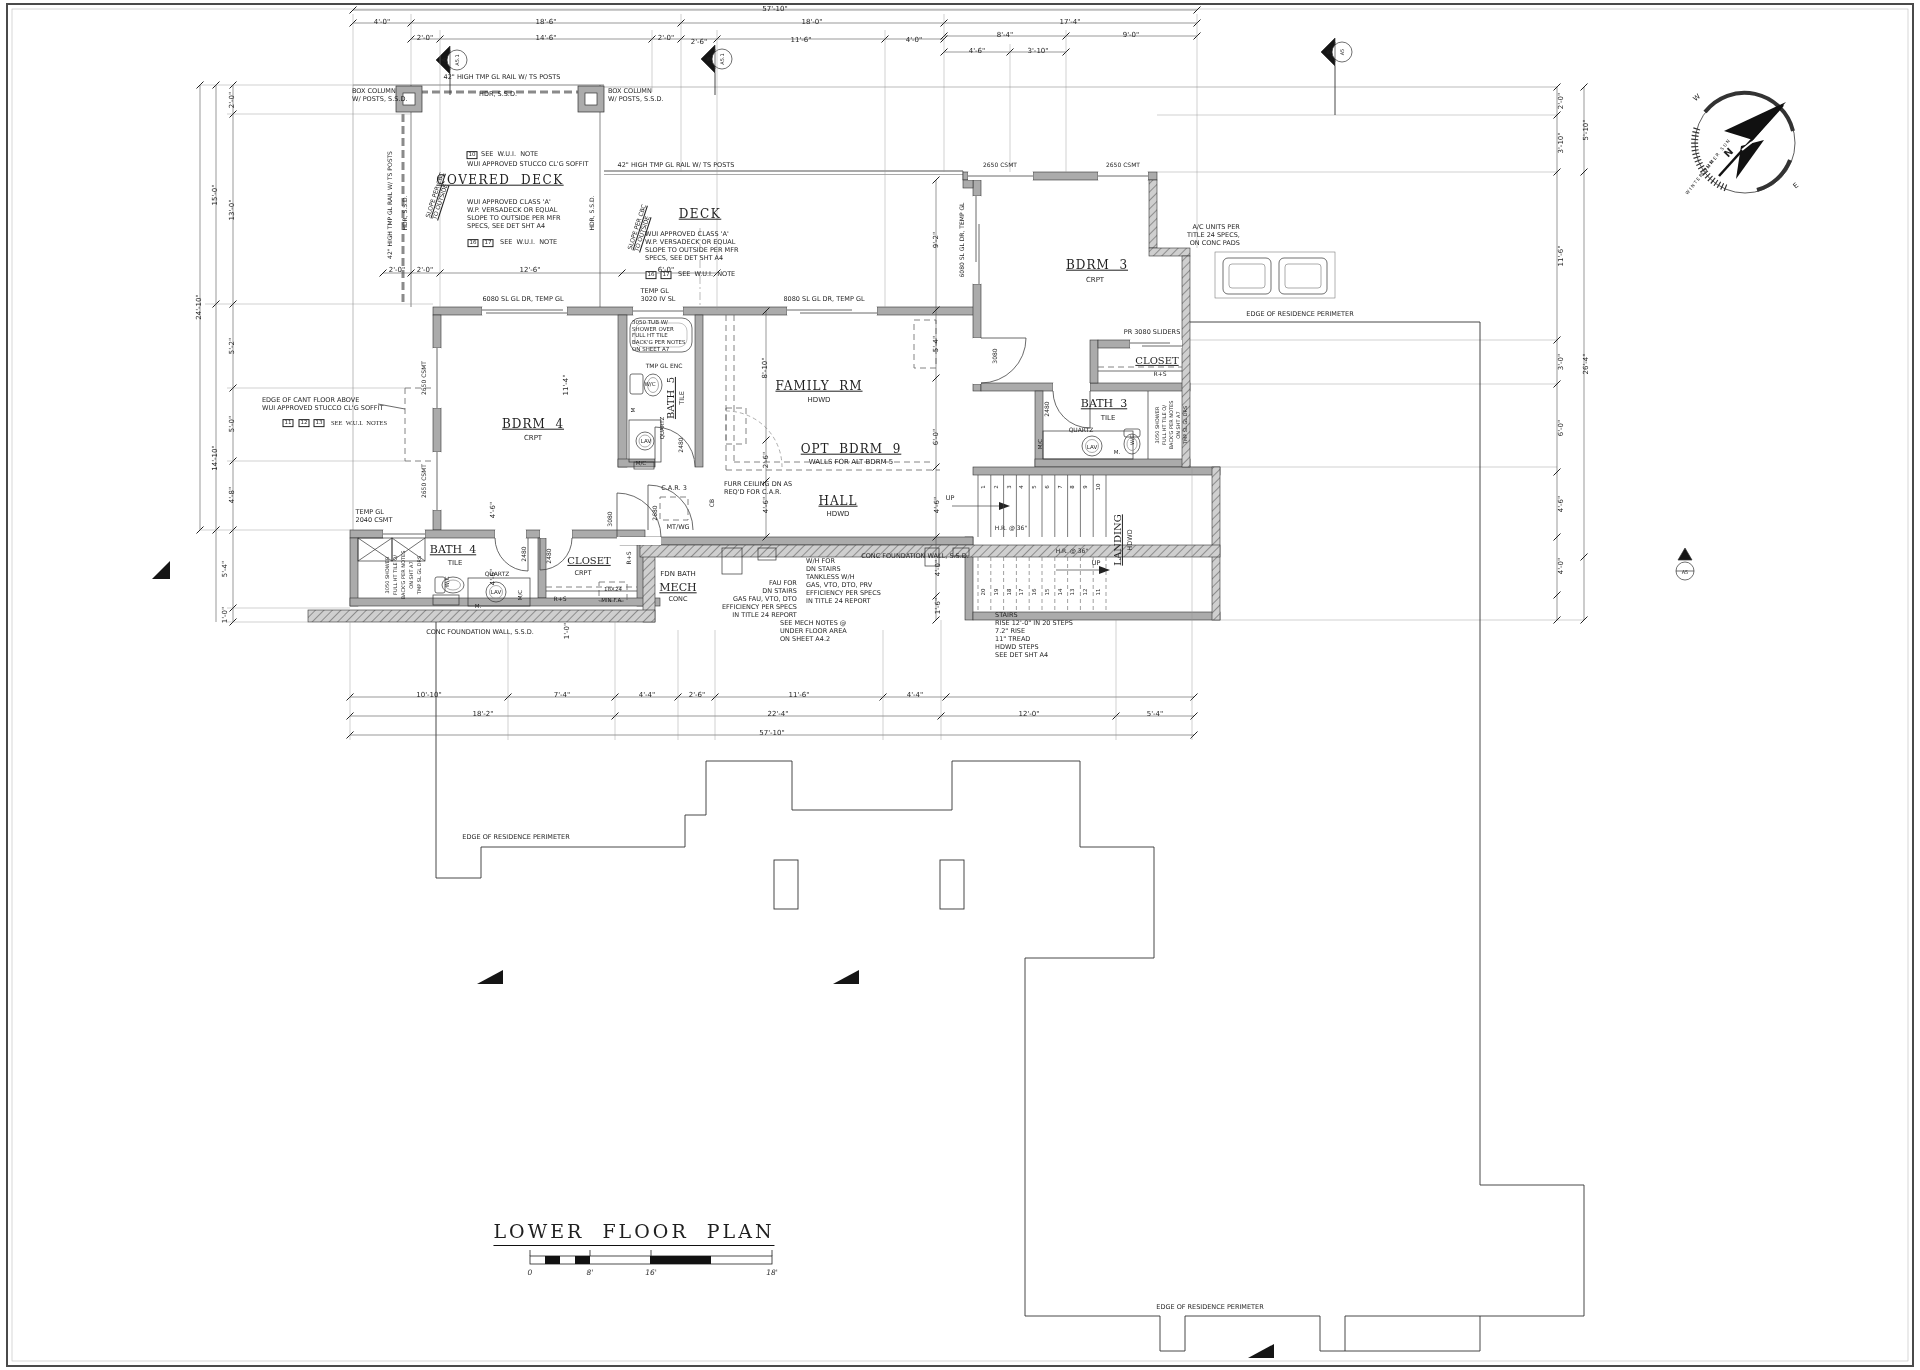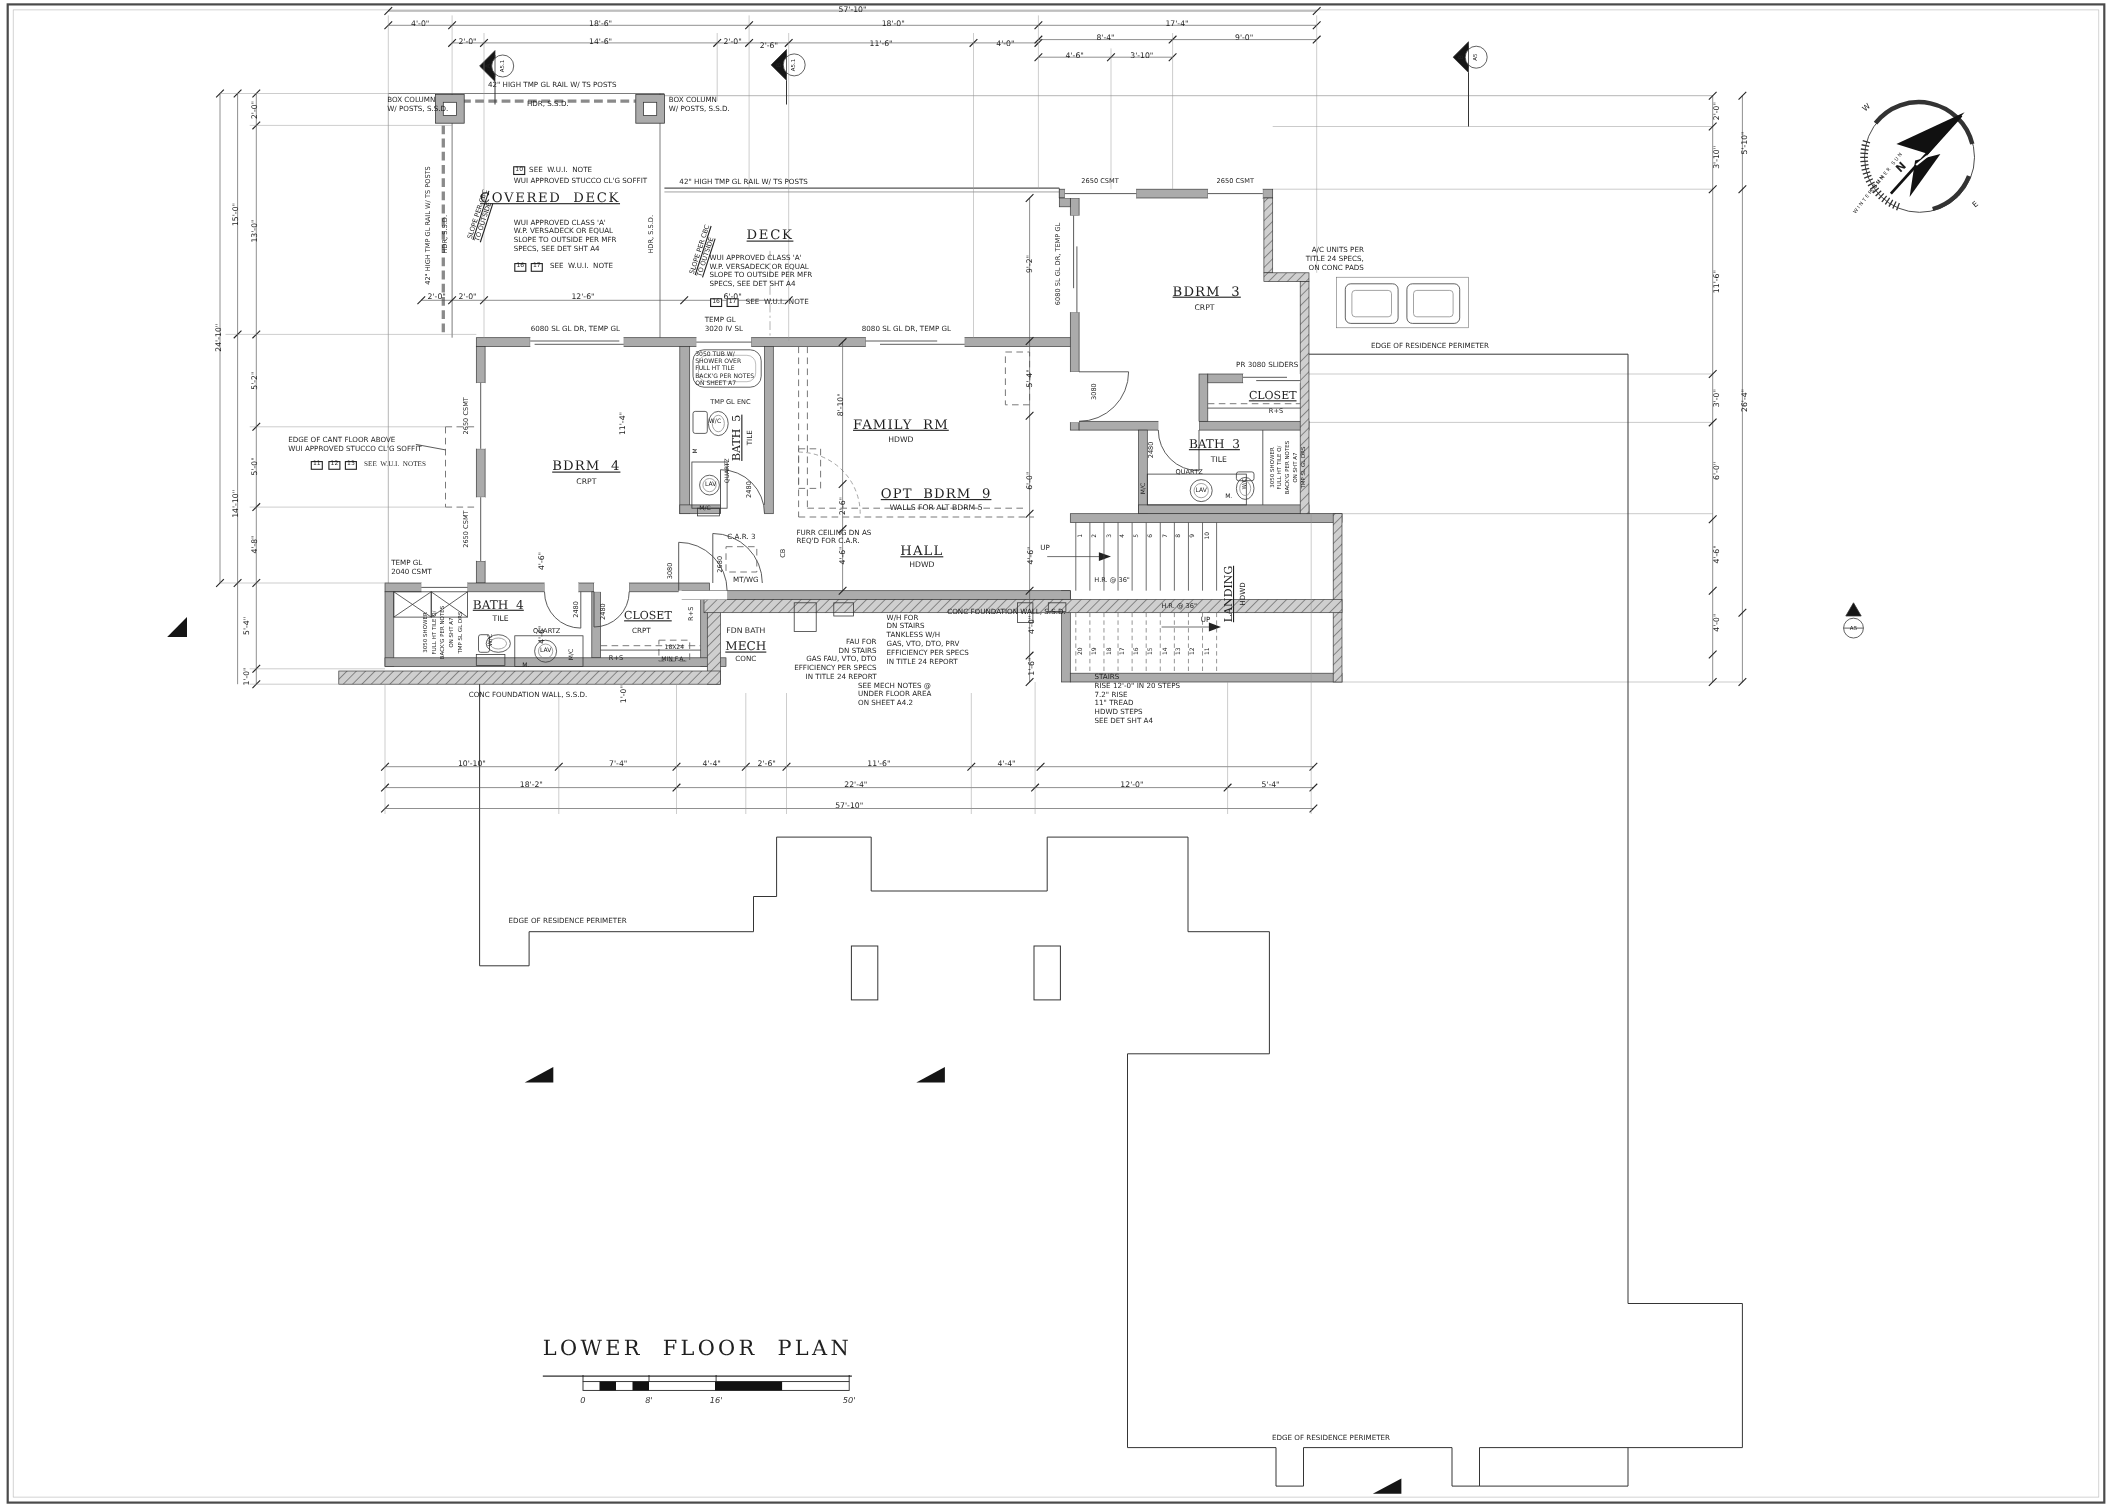--- a/index.html
+++ b/index.html
@@ -4,21 +4,21 @@
 <style>
   html,body{margin:0;padding:0;background:#e8e8e8;}
   #page{position:relative;width:1920px;height:1370px;background:#ffffff;overflow:hidden;
         font-family:"DejaVu Sans",sans-serif;color:#1f1f1f;}
   svg{position:absolute;left:0;top:0;}
   #labels{position:absolute;left:0;top:0;width:1920px;height:1370px;}
   .lbl{position:absolute;line-height:1.22;white-space:pre;color:#1f1f1f;pointer-events:none;}
   .lbl.boxed{border:1px solid #222;line-height:1.05;padding:0 1px;background:#fff;}
   .plan-title{position:absolute;left:634px;top:1233px;transform:translate(-50%,-50%);
       font-family:"DejaVu Serif",serif;font-size:19px;letter-spacing:3px;
-      border-bottom:1.5px solid #111;padding-bottom:14px;white-space:pre;}
+      border-bottom:1.5px solid #111;padding-bottom:3px;white-space:pre;}
   .scale-lab{position:absolute;transform:translate(-50%,0);font-size:7.5px;font-style:italic;color:#333;}
 </style>
 </head>
 <body>
 <div id="page">
 
 <svg id="plan-svg" width="1920" height="1370" viewBox="0 0 1920 1370">
   <defs>
     <pattern id="hx" width="6" height="6" patternUnits="userSpaceOnUse" patternTransform="rotate(45)">
       <rect width="6" height="6" fill="#cfcfcf"></rect>
@@ -676,15 +676,15 @@
       <span class="lbl" style="left: 1796px; top: 186px; font-size: 7px; transform: translate(-50%, -50%) rotate(-40deg);">E</span>
       <span class="lbl" style="left: 1729px; top: 153px; font-size: 10px; transform: translate(-50%, -50%) rotate(-45deg); font-weight: bold;">N</span>
       <span class="lbl" style="left: 1716px; top: 157px; font-size: 4.5px; transform: translate(-50%, -50%) rotate(-52deg); letter-spacing: 1.5px;">SUMMER SUN</span>
       <span class="lbl" style="left: 1700px; top: 177px; font-size: 4.5px; transform: translate(-50%, -50%) rotate(-52deg); letter-spacing: 1.5px;">WINTER SUN</span>
     </div>
 
 <div class="plan-title">LOWER  FLOOR  PLAN</div>
 <span class="scale-lab" style="left:530px;top:1268px">0</span>
 <span class="scale-lab" style="left:590px;top:1268px">8'</span>
 <span class="scale-lab" style="left:651px;top:1268px">16'</span>
-<span class="scale-lab" style="left:772px;top:1268px">50'</span>
+<span class="scale-lab" style="left:772px;top:1268px">18'</span>
 
 </div>
 
 </body></html>

